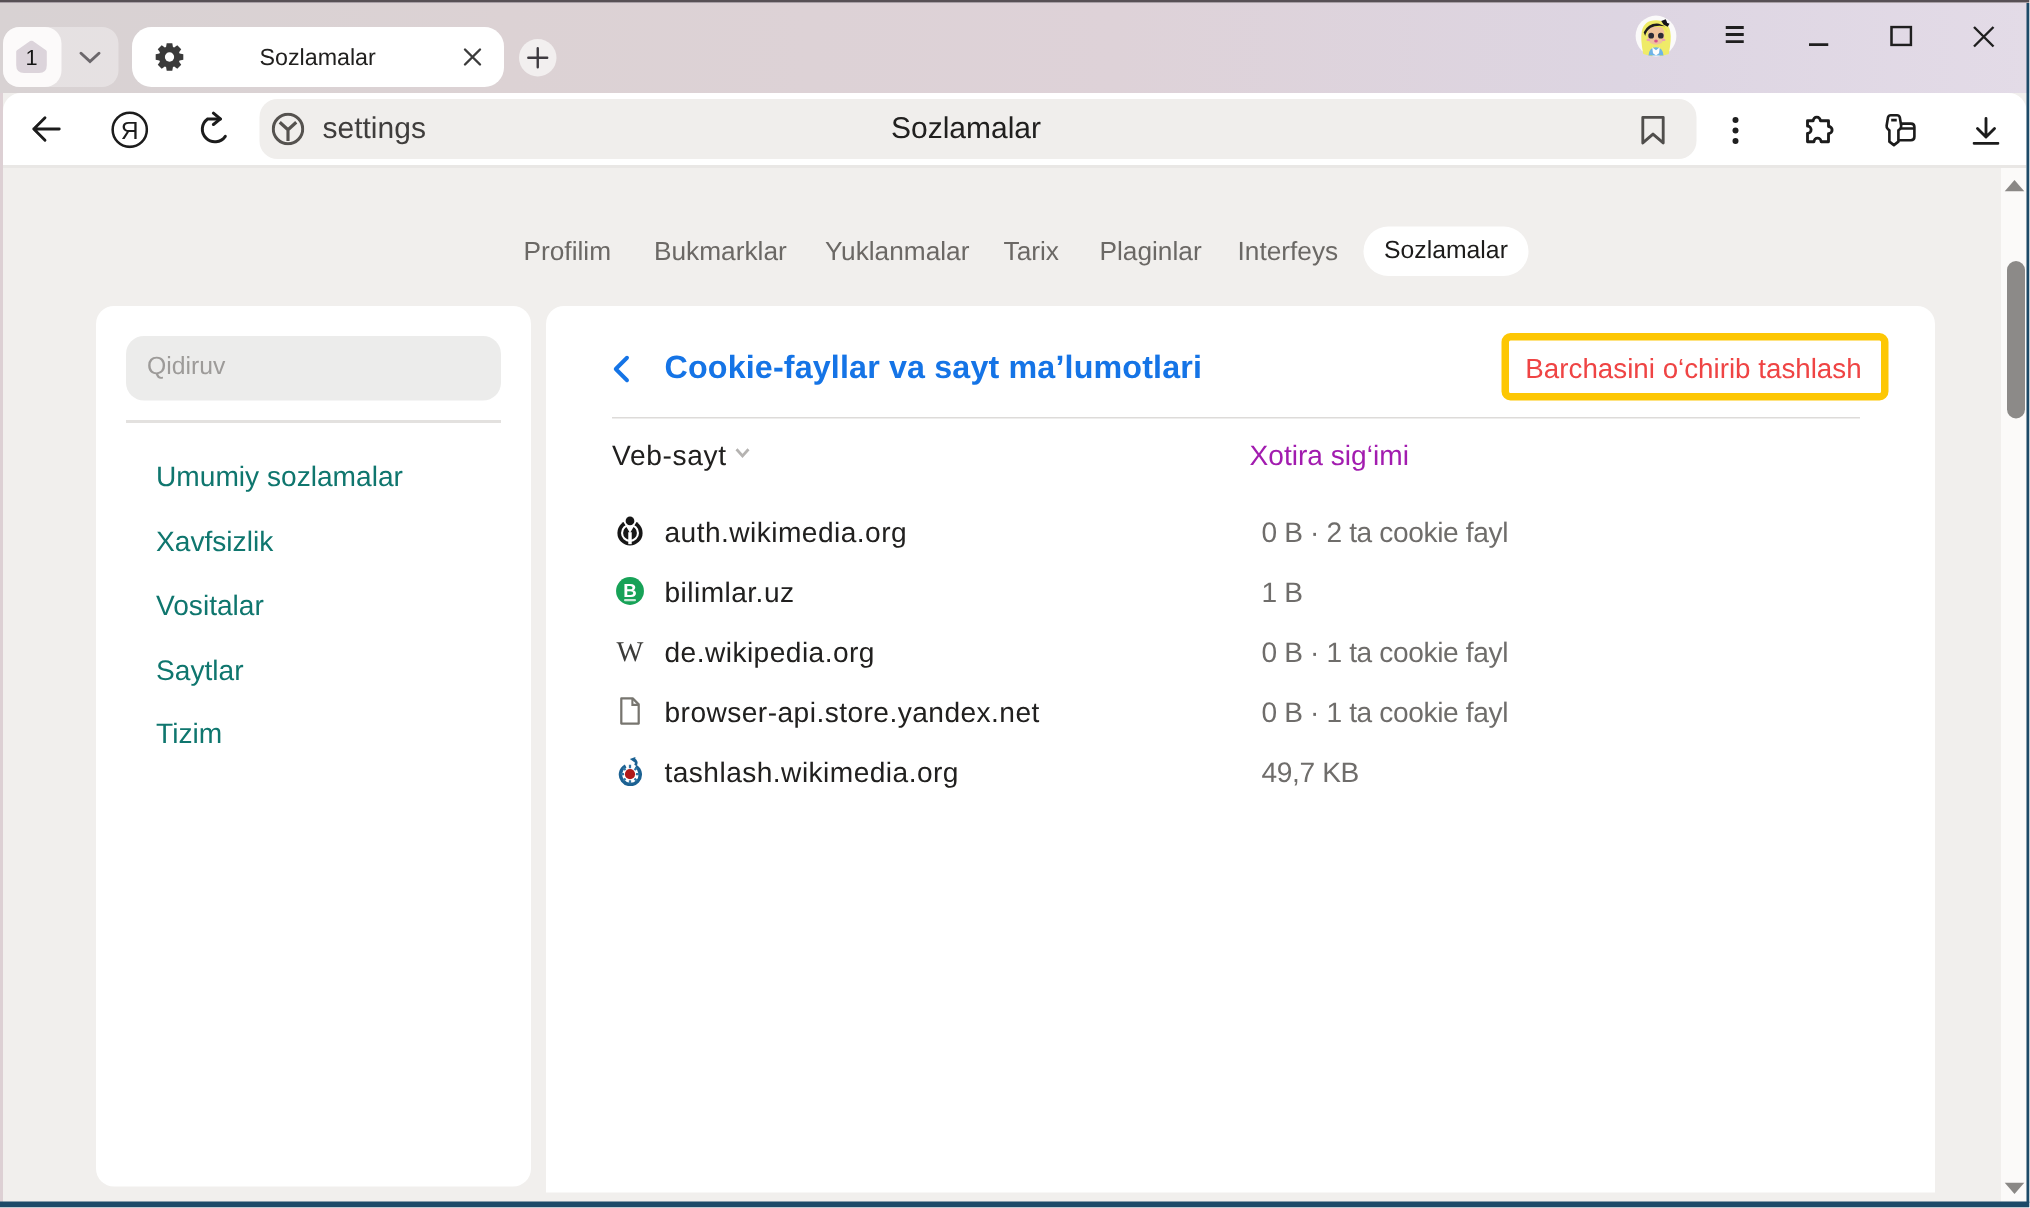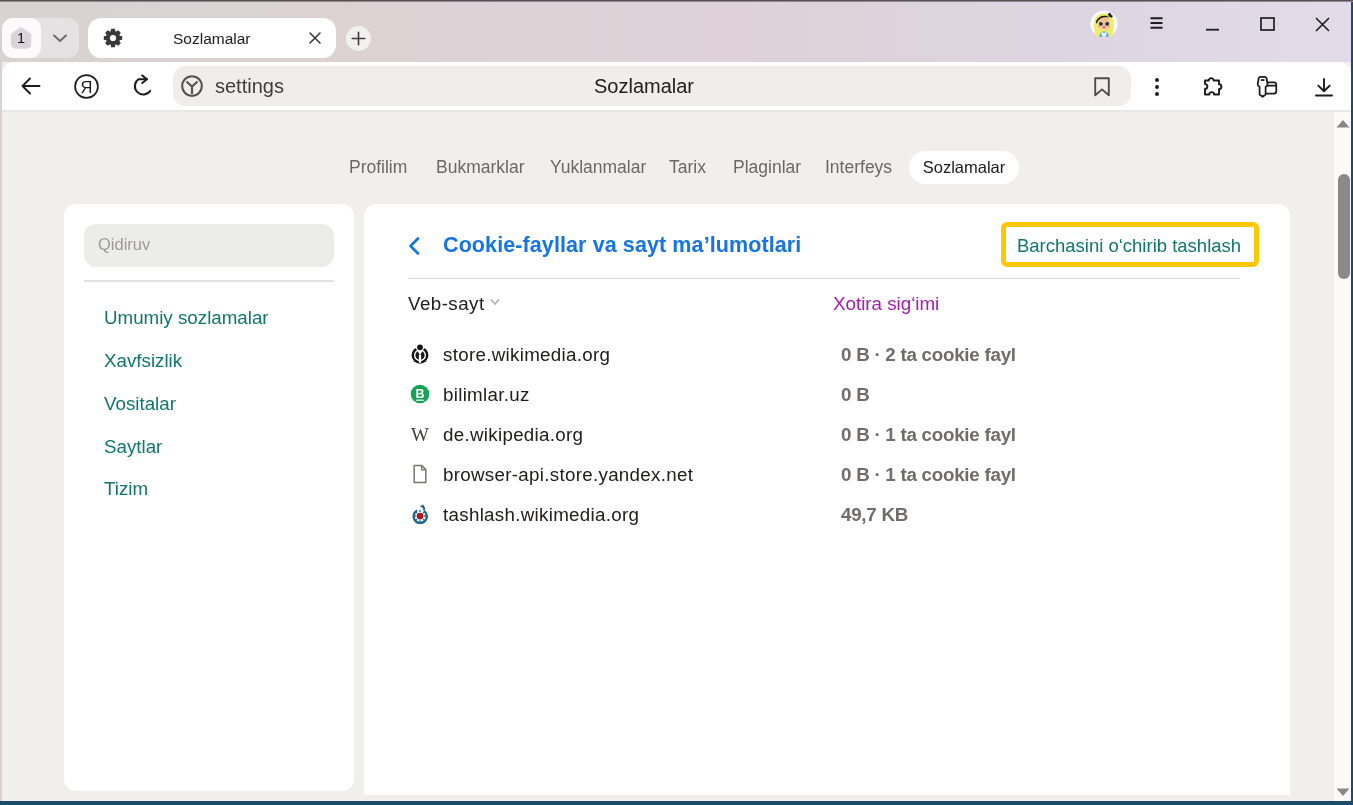--- a/index.html
+++ b/index.html
@@ -40,26 +40,26 @@
   #searchbox { left:84px; top:224px; width:250px; height:43px; background:#ececeb; border-radius:12px; }
   #searchtext { left:98px; top:235px; font-size:16.5px; color:#9d9b99; }
   #sidedivider { left:84px; top:280px; width:250px; height:2px; background:#e3e1df; }
   .sideitem { position:absolute; left:104px; font-size:18.75px; color:#0f766e; }
 
   
   #maincard { left:364px; top:204px; width:926px; height:591px; background:#fff; border-radius:12px 12px 0 0; }
   #backchev { left:406px; top:236px; }
   #pagetitle { left:443px; top:233px; font-size:21.5px; font-weight:700; color:#1574e6; letter-spacing:0.1px; }
   #yellowbox { left:1001px; top:222px; width:258px; height:45px; border:5.5px solid #fdc704; border-radius:6px; background:#fff; }
-  #yellowbox span { position:absolute; left:0; top:8px; width:246px; text-align:center; font-size:18.5px; color:#0f766e; }
+  #yellowbox span { position:absolute; left:0; top:8px; width:246px; text-align:center; font-size:18.5px; color:#ef4444; }
   #headdivider { left:408px; top:278px; width:832px; height:1px; background:#dddbd9; }
   #colsite { left:408px; top:293px; font-size:18.75px; color:#21201f; letter-spacing:0.45px; }
   #colsize { left:833px; top:293px; font-size:18.75px; color:#a21caf; }
   .row-name { position:absolute; left:443px; font-size:18.75px; color:#21201f; letter-spacing:0.3px; }
-  .row-val { position:absolute; left:841px; font-size:18.75px; color:#6f6d6b; letter-spacing:-0.25px;font-weight:bold; }
+  .row-val { position:absolute; left:841px; font-size:18.75px; color:#6f6d6b; letter-spacing:-0.25px; }
   .favicon { position:absolute; left:410px; width:20px; height:20px; }
 
   
   #scrolltrack { left:1334px; top:112px; width:17px; height:689px; background:#fbfaf9; }
   #scrollthumb { left:1337.5px; top:174px; width:12px; height:105px; background:#8c8a88; border-radius:6px; }
 </style>
 </head>
 <body>
   <div class="abs" id="titlebar"></div>
   <div class="abs" id="topborder"></div>
@@ -194,30 +194,30 @@
   </svg>
   <div class="abs" id="colsize">Xotira sig‘imi</div>
 
   <svg class="abs favicon" style="top:344px" viewBox="0 0 20 20" id="fav-wm">
     <circle cx="10" cy="11.3" r="8.4" fill="#161616"></circle>
     <path d="M10 11.3 L3.9 1 L16.1 1 Z" fill="#fff"></path>
     <circle cx="10" cy="11.3" r="5.3" fill="none" stroke="#fff" stroke-width="1.4"></circle>
     <rect x="8.85" y="10.8" width="2.3" height="8" fill="#fff"></rect>
     <circle cx="10" cy="3.3" r="2.9" fill="#161616"></circle>
   </svg>
-  <div class="abs row-name" style="top:344px">store.wikimedia.org</div>
+  <div class="abs row-name" style="top:344px">auth.wikimedia.org</div>
   <div class="abs row-val" style="top:344px">0 B · 2 ta cookie fayl</div>
 
   <svg class="abs favicon" style="top:384px" viewBox="0 0 20 20" id="fav-bil">
     <circle cx="10" cy="10" r="9.3" fill="#17a257"></circle>
     <text x="10" y="13.8" font-size="12.5" font-weight="bold" text-anchor="middle" fill="#fff" font-family="Liberation Sans">B</text>
     <rect x="6" y="15.4" width="8" height="1.5" rx="0.7" fill="#e9f6ee" opacity="0.85"></rect>
   </svg>
   <div class="abs row-name" style="top:384px">bilimlar.uz</div>
-  <div class="abs row-val" style="top:384px">0 B</div>
+  <div class="abs row-val" style="top:384px">1 B</div>
 
   <svg class="abs favicon" style="top:424px" viewBox="0 0 20 20" id="fav-wp">
     <text x="10" y="16.5" font-size="19" text-anchor="middle" fill="#3c3c3a" font-family="Liberation Serif">W</text>
   </svg>
   <div class="abs row-name" style="top:424px">de.wikipedia.org</div>
   <div class="abs row-val" style="top:424px">0 B · 1 ta cookie fayl</div>
 
   <svg class="abs favicon" style="top:464px" viewBox="0 0 20 20" id="fav-doc">
     <path d="M4.2 1.6 H11.8 L15.8 5.6 V18.4 H4.2 Z" fill="none" stroke="#77756f" stroke-width="1.5" stroke-linejoin="round"></path>
     <path d="M11.6 1.8 V5.9 H15.6" fill="none" stroke="#77756f" stroke-width="1.4"></path>

